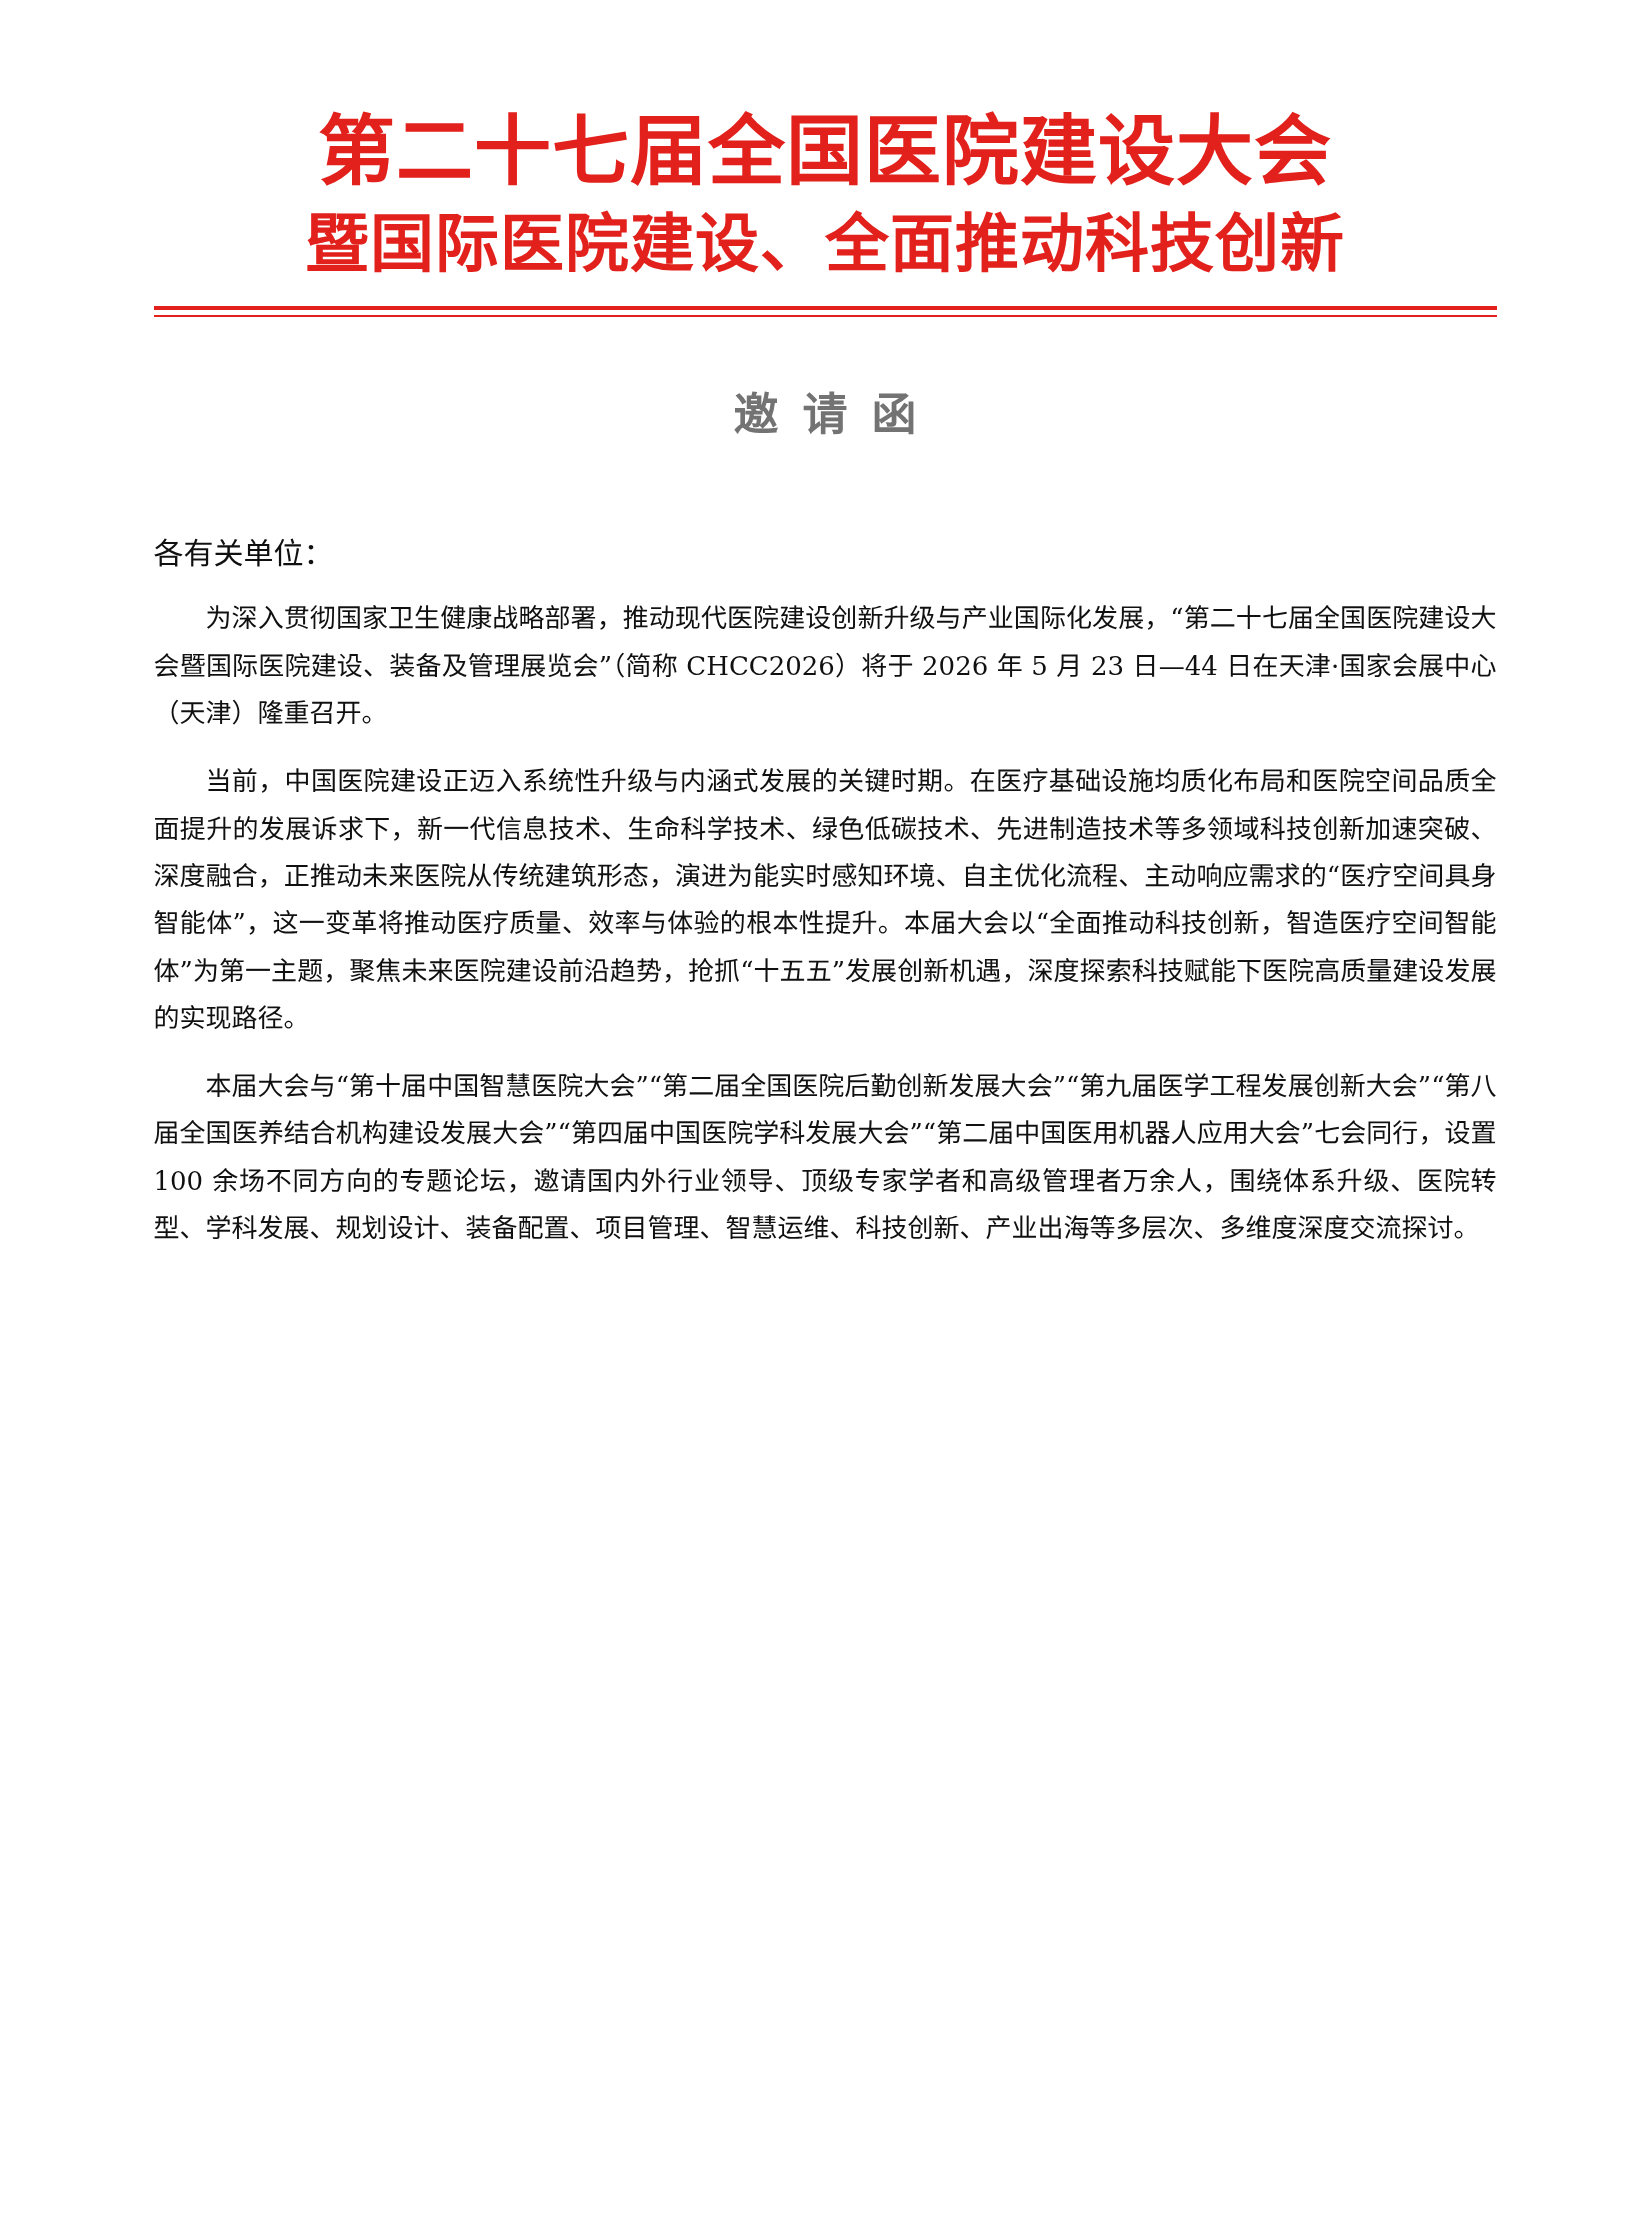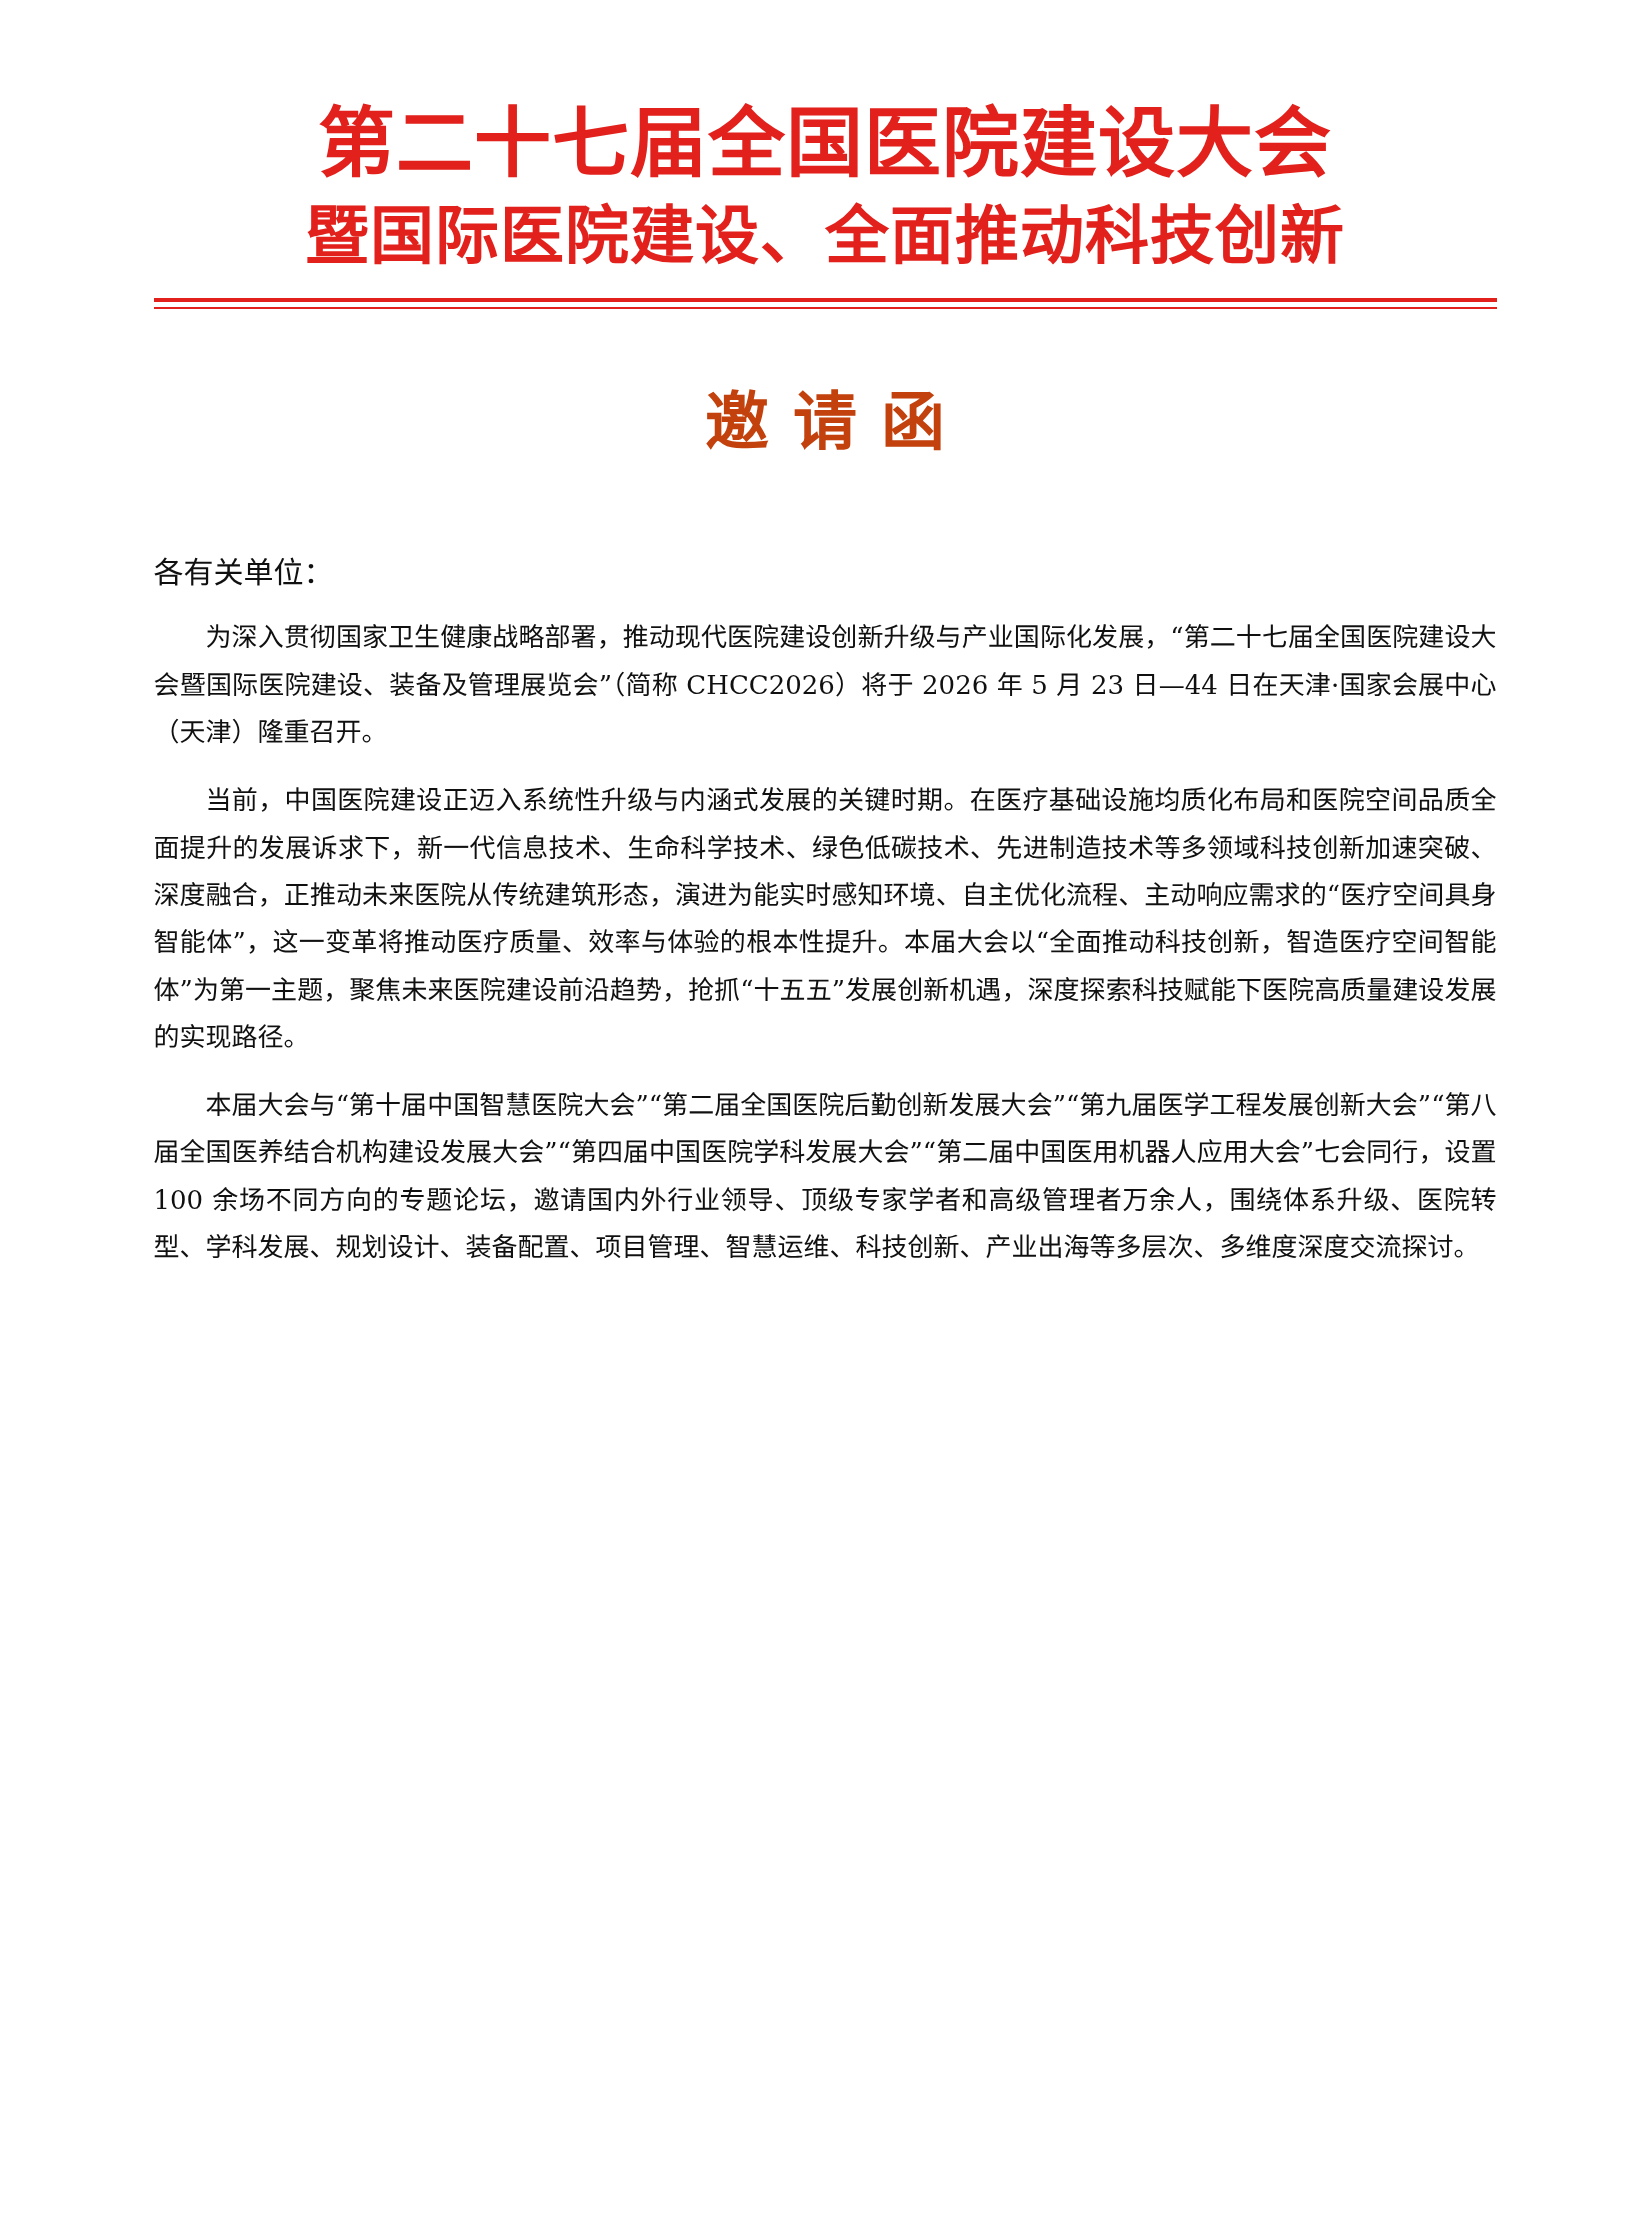--- a/index.html
+++ b/index.html
@@ -12,21 +12,21 @@
     height: 2239px;
     font-family: "DejaVu Serif", "Liberation Serif", serif;
     color: #111111;
     -webkit-font-smoothing: antialiased;
   }
   .page {
     position: relative;
     width: 1650px;
     height: 1637px;
     box-sizing: border-box;
-    padding: 0;
+    padding: 8px;
     overflow: hidden;
   }
 
   
   .masthead {
     padding-top: 99px;
     text-align: center;
   }
   .title-line-1,
   .title-line-2 {
@@ -54,24 +54,24 @@
   }
   .rule-thin {
     height: 2.1px;
     background: #e2211c;
     margin-top: 4.7px;
   }
 
   .doc-type {
     margin-top: 61px;
     text-align: center;
-    color: #c2410c;
+    color: #737373;
     font-family: Liberation Mono, monospace;
     font-weight: bold;
-    font-size: 64px;
+    font-size: 45px;
     letter-spacing: 24px;
     text-indent: 24px;
   }
 
   
   .body-copy {
     margin: 0 auto;
     width: 1343px;
     padding-top: 83px;
     font-size: 26px;

